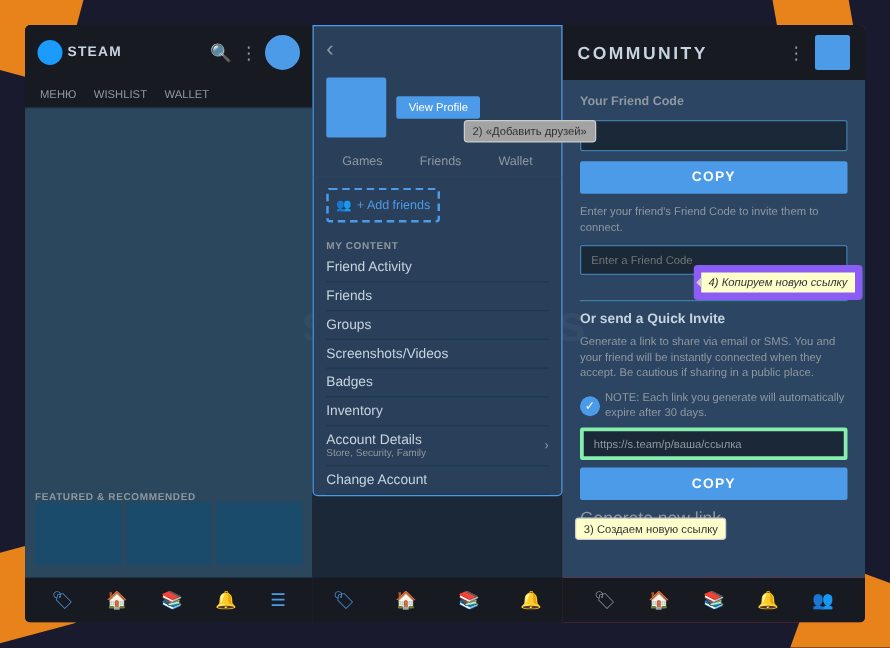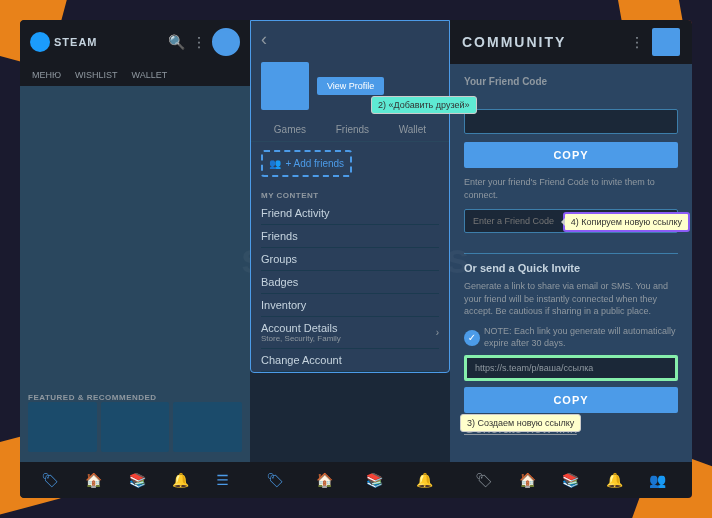--- a/index.html
+++ b/index.html
@@ -252,21 +252,21 @@
       font-size: 9px;
       cursor: pointer;
       white-space: nowrap;
     }
 
     
     .tooltip-2 {
       position: absolute;
       top: 75px;
       left: 120px;
-      background: #5eead4;
+      background: #a3a3a3;
       color: #333;
       font-size: 9px;
       padding: 3px 6px;
       border-radius: 3px;
       white-space: nowrap;
       z-index: 20;
       border: 1px solid #ccc;
     }
 
     .profile-tabs {
@@ -382,21 +382,21 @@
       flex: 1;
       padding: 12px 14px;
       overflow-y: auto;
       background: #2b4562;
     }
 
     .section-title {
       color: #8f98a0;
       font-size: 10px;
       font-weight: bold;
-      margin-bottom: 22px;
+      margin-bottom: 9px;
     }
 
     .friend-code-input {
       width: 100%;
       background: #1b2838;
       border: 1px solid #3d7eaa;
       color: #c6d4df;
       padding: 6px 8px;
       font-size: 10px;
       border-radius: 2px;
@@ -460,21 +460,22 @@
       position: absolute;
       top: 230px;
       right: 25px;
       background: #ffffcc;
       color: #333;
       font-size: 9px;
       padding: 3px 6px;
       border-radius: 3px;
       white-space: nowrap;
       z-index: 20;
-      border: 2px solid #8b5cf6;
+      border: 6px solid #8b5cf6;
+      font-style: italic;
     }
 
     .tooltip-4::before {
       content: '';
       position: absolute;
       left: -8px;
       top: 50%;
       transform: translateY(-50%);
       border: 4px solid transparent;
       border-right-color: #ccc;
@@ -639,20 +640,23 @@
 
       <div class="menu-items">
         <div class="menu-item">
           <span>Friend Activity</span>
         </div>
         <div class="menu-item">
           <span>Friends</span>
         </div>
         <div class="menu-item">
           <span>Groups</span>
+        </div>
+        <div class="menu-item">
+          <span>Screenshots/Videos</span>
         </div>
         <div class="menu-item">
           <span>Badges</span>
         </div>
         <div class="menu-item">
           <span>Inventory</span>
         </div>
         <div class="menu-item">
           <div>
             <div style="font-size:11px;color:#c6d4df;">Account Details</div>

